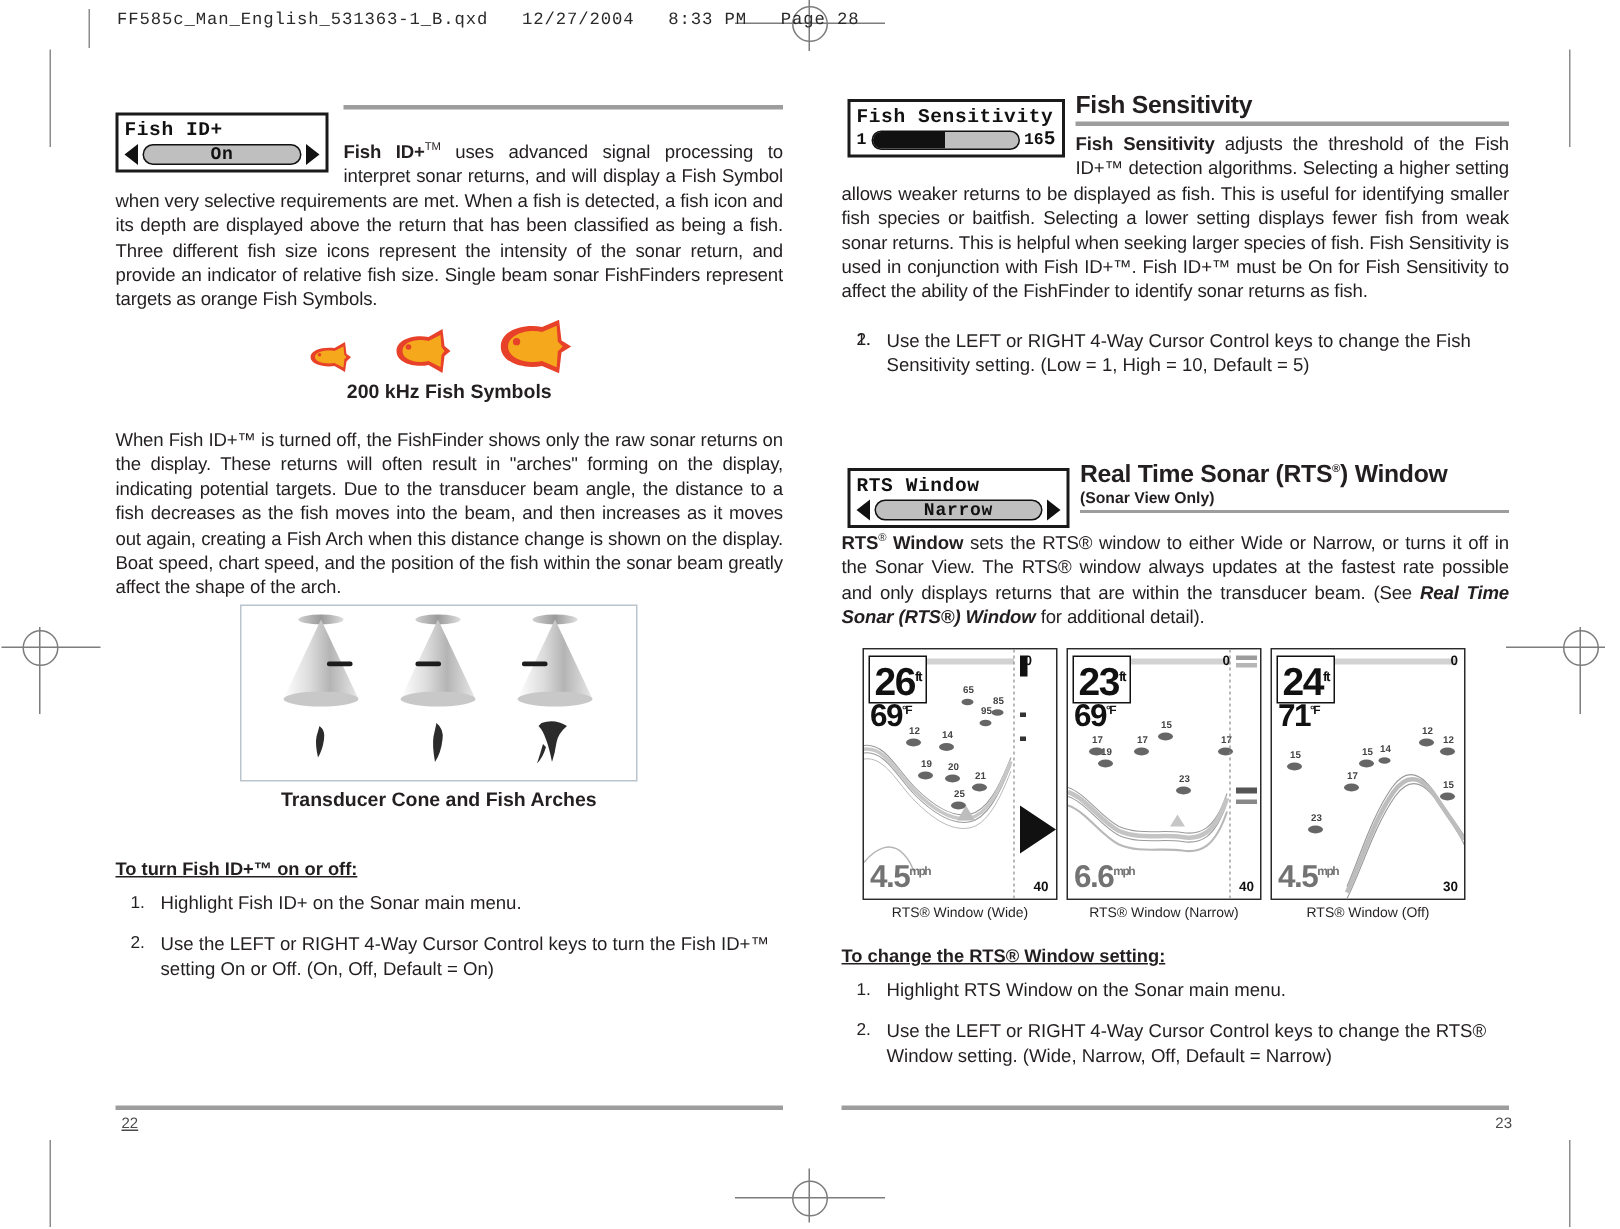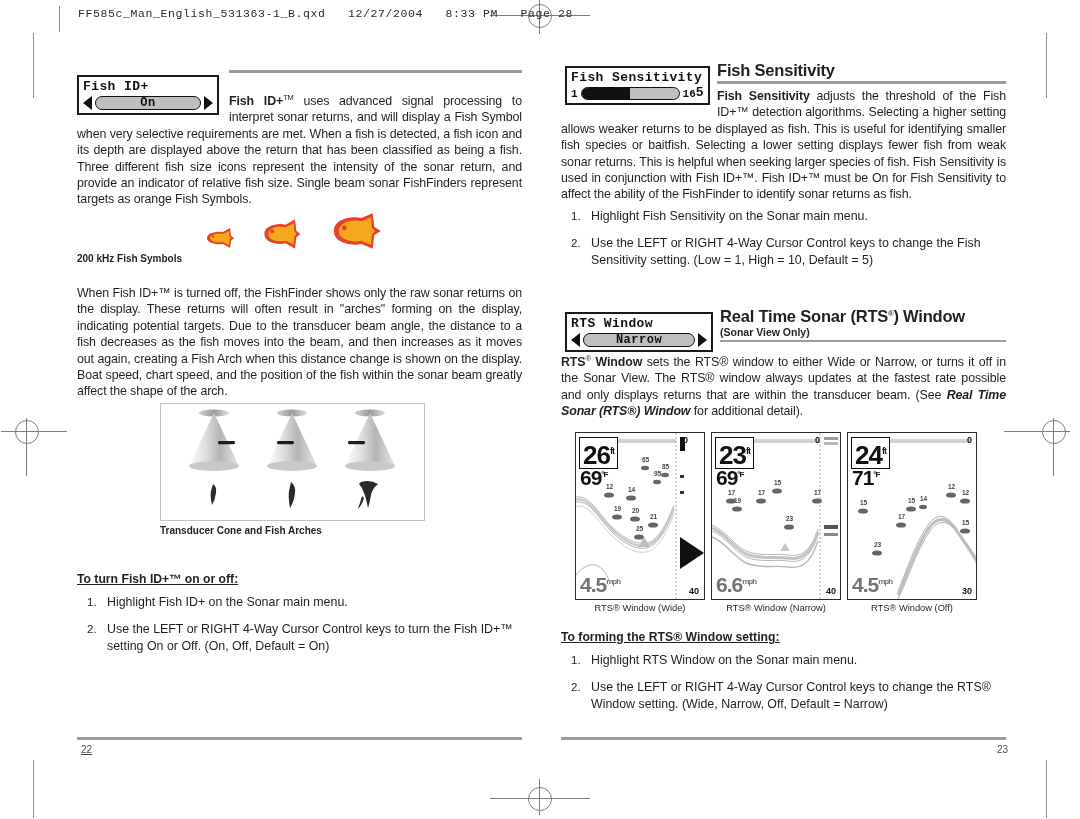--- a/index.html
+++ b/index.html
@@ -80,21 +80,21 @@
   }
   .lcd-slider{
     flex:1;margin:0 3px;height:13px;border:1px solid #111;border-radius:7px;
     background:#bfbfbf;overflow:hidden;box-sizing:border-box;position:relative;
   }
   .lcd-slider .fill{position:absolute;left:0;top:0;bottom:0;background:#111;}
   .endlbl{font-size:11px;font-weight:bold;color:#111;}
 
   
   .figcap{
-    font-size:10px;font-weight:bold;color:#231f20;margin-top:4px;
+    text-align:center;font-size:13px;font-weight:bold;color:#231f20;margin-top:4px;
   }
   .fishrow{display:flex;align-items:flex-end;justify-content:center;gap:14px;}
 
   .conebox{border:1px solid #b9c4cc;box-sizing:border-box;background:#fff;position:relative;}
 
   
   .sonar-row{display:flex;gap:6px;}
   .sonar{
     width:130px;height:168px;border:1px solid #2b2b2b;background:#fff;
     position:relative;box-sizing:border-box;overflow:hidden;
@@ -277,21 +277,21 @@
       <div class="sec-title">Fish Sensitivity</div>
       <div class="rule"></div>
     </div>
 
     <div style="position:absolute;left:0;top:88px;width:445px;">
       <p class="body"><span style="float:left;width:156px;height:22px;"></span><span class="b">Fish Sensitivity</span><span> adjusts the threshold of the Fish ID+™ detection algorithms. Selecting a higher setting allows weaker returns to be displayed as fish. This is useful for identifying smaller fish species or baitfish. Selecting a lower setting displays fewer fish from weak sonar returns.  This is helpful when seeking larger species of fish. Fish Sensitivity is used in conjunction with Fish ID+™. Fish ID+™ must be On for Fish Sensitivity to affect the ability of the FishFinder to identify sonar returns as fish.</span></p>
     </div>
 
     <div style="position:absolute;left:0;top:208px;width:445px;">
       <ol class="steps">
-        <li><span class="num">1.</span><span>Highlight Fish Sensitivity on the Sonar main menu.</span></li>
+        <li><span class="num">1.</span></li>
         <li><span class="num">2.</span><span>Use the LEFT or RIGHT 4-Way Cursor Control keys to change the Fish Sensitivity setting. (Low = 1, High = 10, Default = 5)</span></li>
       </ol>
     </div>
 
     <div style="position:absolute;left:4px;top:312px;width:148px;" class="lcd">
       <div class="lcd-title">RTS Window</div>
       <div class="lcd-row">
         <div class="arrow-l"></div>
         <div class="lcd-bar">Narrow</div>
         <div class="arrow-r"></div>
@@ -445,21 +445,21 @@
             <div class="rng-top" style="right:4px;">0</div>
             <div class="rng-bot" style="right:4px;">30</div>
           </div>
           <div class="sonarcap">RTS® Window (Off)</div>
         </div>
 
       </div>
     </div>
 
     <div style="position:absolute;left:0;top:630px;width:445px;">
-      <div class="howto">To forming the RTS® Window setting:</div>
+      <div class="howto">To change the RTS® Window setting:</div>
       <ol class="steps">
         <li><span class="num">1.</span><span>Highlight RTS Window on the Sonar main menu.</span></li>
         <li><span class="num">2.</span><span>Use the LEFT or RIGHT 4-Way Cursor Control keys to change the RTS® Window setting. (Wide, Narrow, Off, Default = Narrow)</span></li>
       </ol>
     </div>
 
     <div class="footrule" style="left:0;top:737px;width:445px;"></div>
     <div class="pagenum" style="right:-2px;top:744px;">23</div>
   </div>
 

